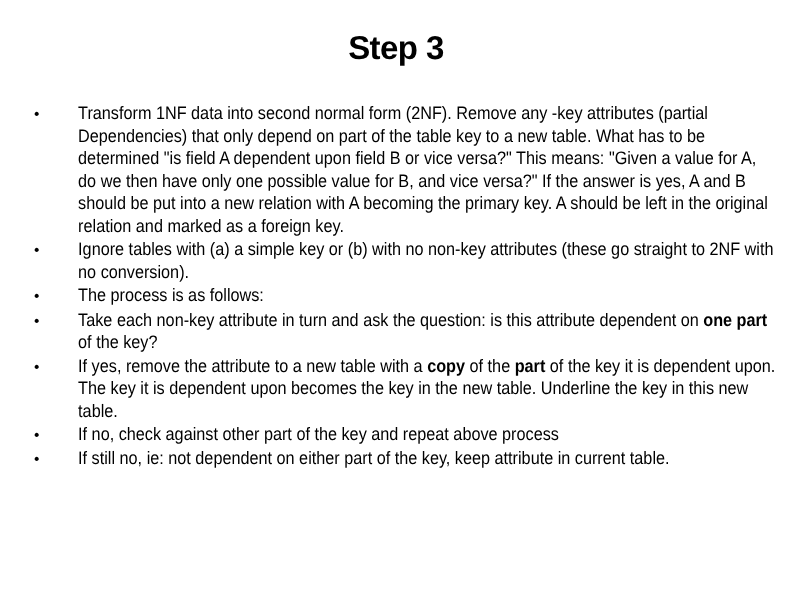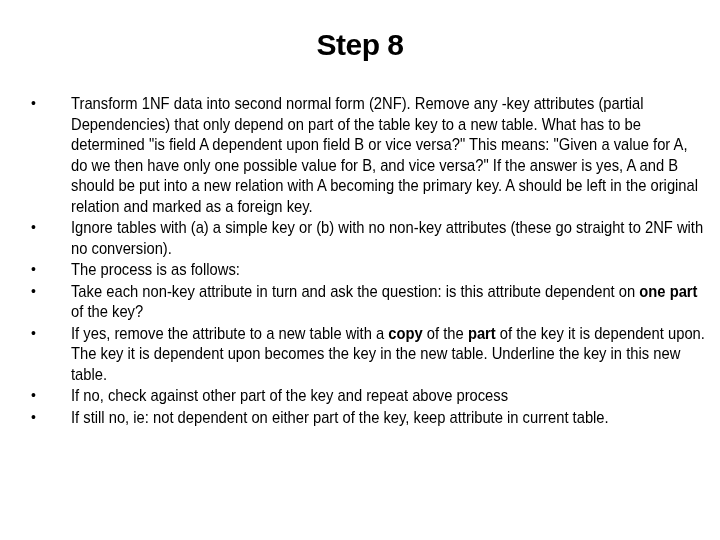--- a/index.html
+++ b/index.html
@@ -8,21 +8,21 @@
   .list { position:absolute; left:26px; top:93px; width:680px; margin:0; padding:0; list-style:none;
           font-family:"Liberation Sans Narrow","Liberation Sans", sans-serif; font-size:16.4px; line-height:20.5px; }
   .list li { position:relative; padding-left:45px; margin-bottom:1px; transform-origin:left top; }
   .bullet { position:absolute; left:5px; top:0; font-size:14px; }
   .txt { display:inline-block; transform:scaleX(0.9); transform-origin:left top; width:111%; }
   b { font-weight:bold; }
 </style>
 </head>
 <body>
 
-<div class="title">Step 8</div>
+<div class="title">Step 3</div>
 
 <ul class="list">
   <li>
     <span class="bullet">•</span>
     <span class="txt"><span>Transform 1NF data into second normal form (2NF). Remove any -key attributes (partial Dependencies) that only depend on part of the table key to a new table. What has to be determined "is field A dependent upon field B or vice versa?" This means: "Given a value for A, do we then have only one possible value for B, and vice versa?" If the answer is yes, A and B should be put into a new relation with A becoming the primary key. A should be left in the original relation and marked as a foreign key.</span></span>
   </li>
   <li>
     <span class="bullet">•</span>
     <span class="txt"><span>Ignore tables with (a) a simple key or (b) with no non-key attributes (these go straight to 2NF with no conversion).</span></span>
   </li>

